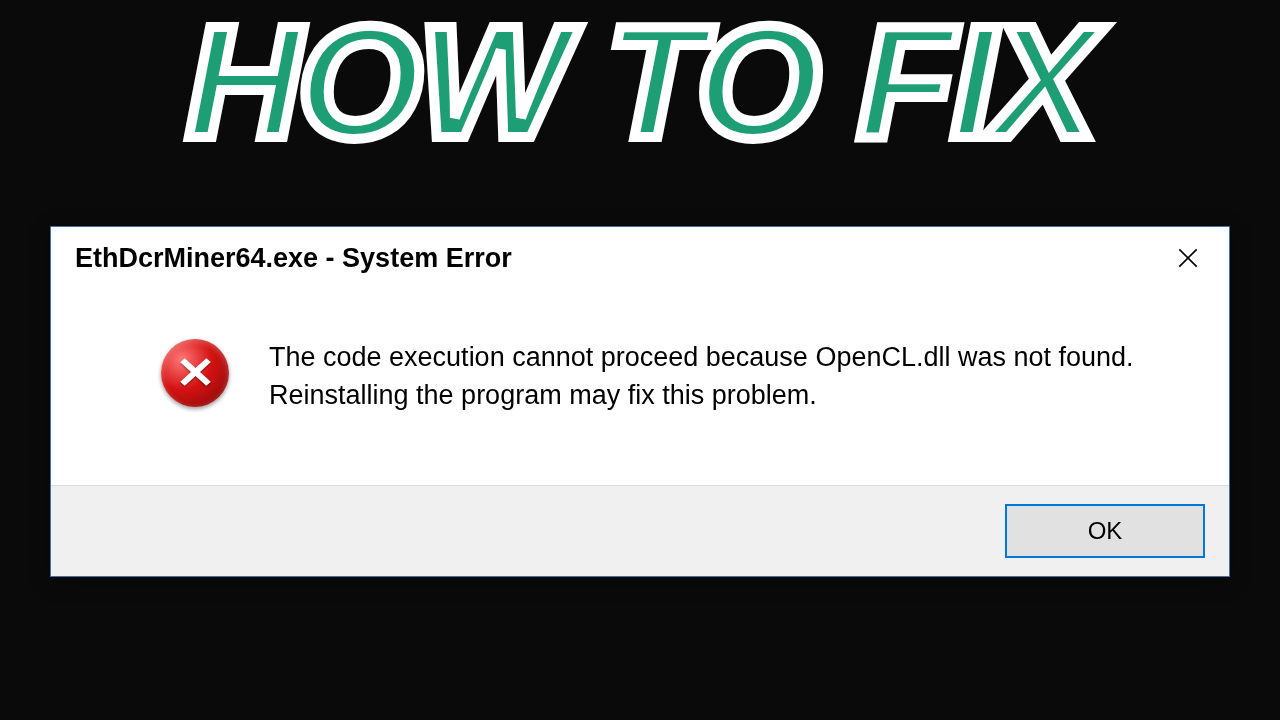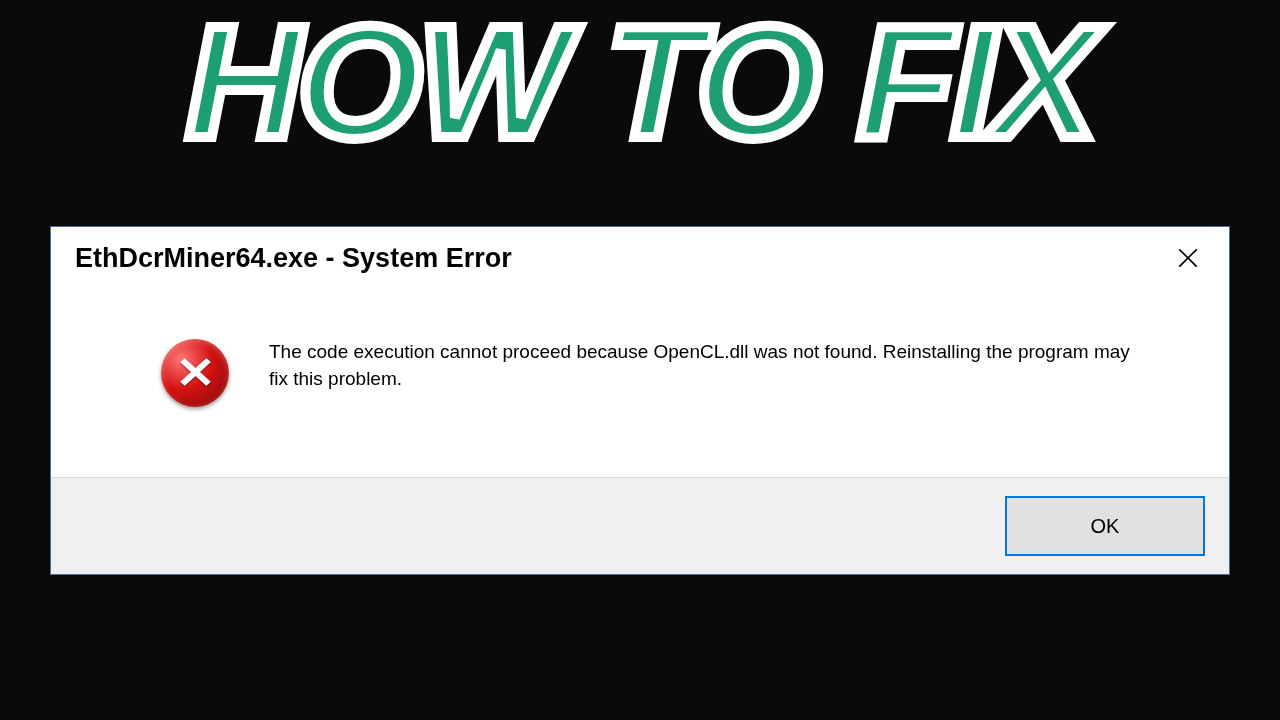--- a/index.html
+++ b/index.html
@@ -80,38 +80,38 @@
   }
   .error-x {
     font-size: 44px;
     color: #ffffff;
     font-weight: 700;
     line-height: 1;
     text-shadow: 0 1px 2px rgba(0,0,0,0.5);
     transform: scaleX(1.1);
   }
   .message {
-    font-size: 19px;
+    font-size: 27px;
     color: #000000;
     line-height: 1.4;
     max-width: 880px;
   }
   .button-bar {
     background: #f0f0f0;
     border-top: 1px solid #dcdcdc;
     padding: 18px 24px;
     display: flex;
     justify-content: flex-end;
   }
   .ok-btn {
     width: 200px;
-    height: 60px;
+    height: 54px;
     background: #e1e1e1;
     border: 2px solid #0078d7;
-    font-size: 20px;
+    font-size: 24px;
     color: #000000;
     cursor: pointer;
     font-family: inherit;
   }
 </style>
 </head>
 <body>
 
 <div class="thumbnail-title">HOW TO FIX</div>
 

